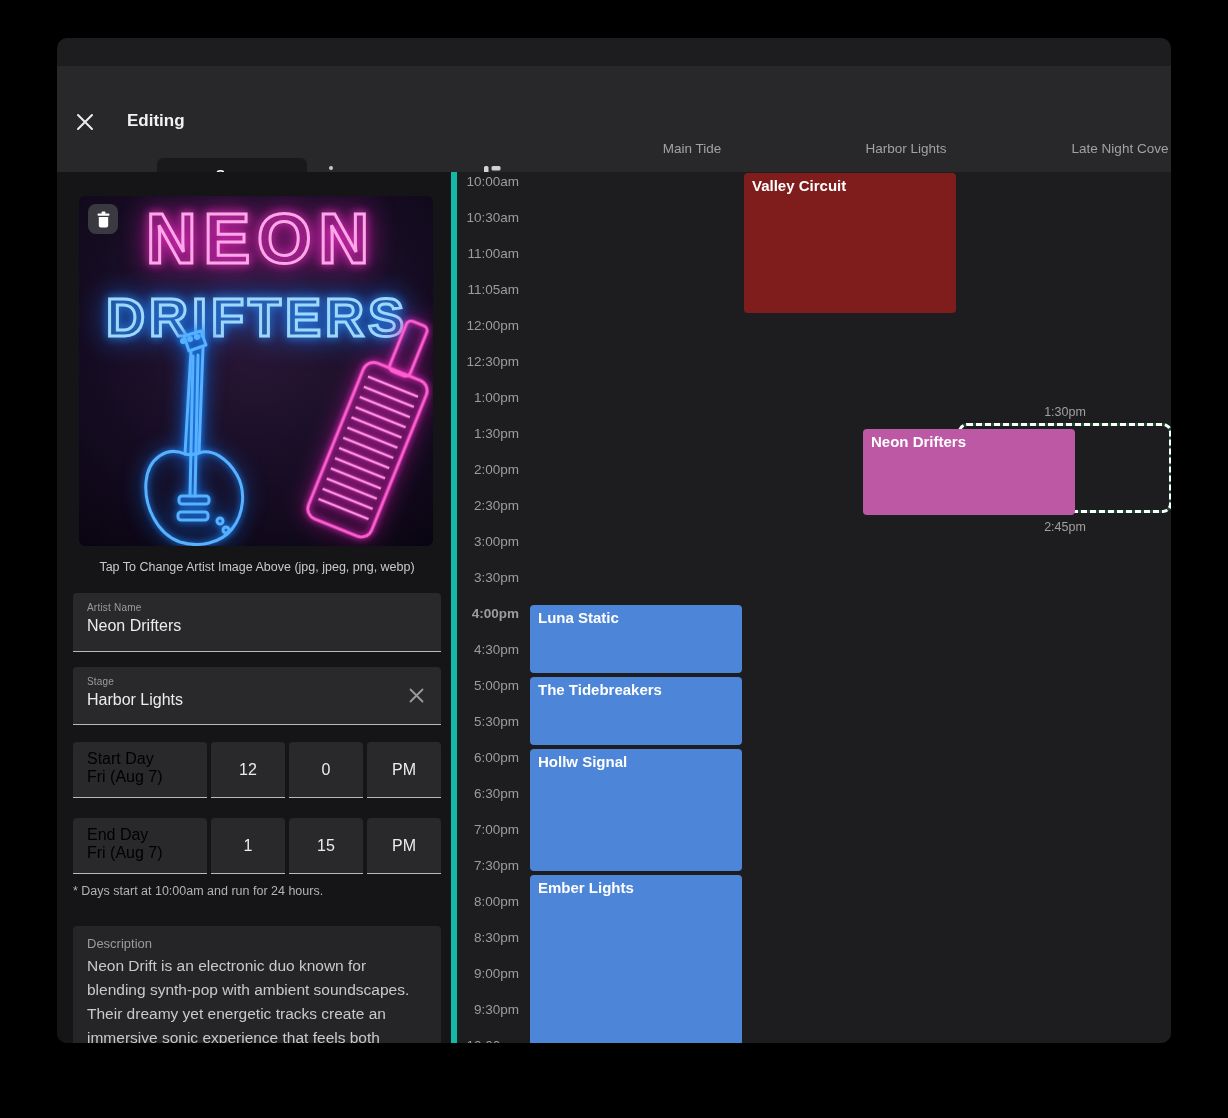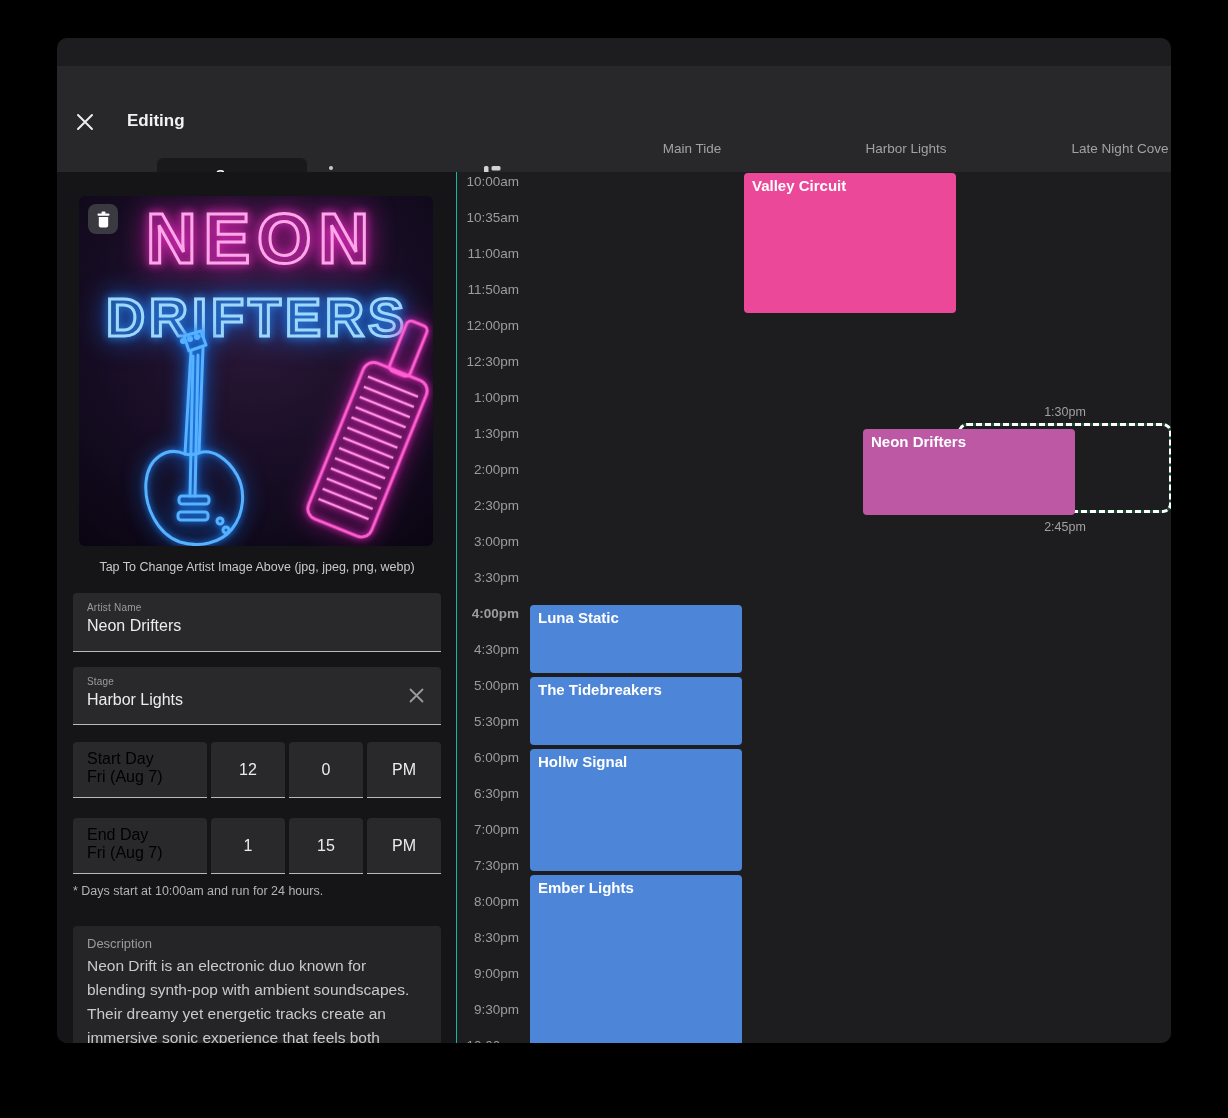--- a/index.html
+++ b/index.html
@@ -27,21 +27,21 @@
   .kebab { position:absolute; left:266px; top:97px; width:16px; height:24px;
            display:flex; flex-direction:column; align-items:center; justify-content:center; gap:3px; }
   .kebab i { width:4px; height:4px; border-radius:50%; background:#c9c9c9; }
   .sync-btn { position:absolute; left:424px; top:97px; width:22px; height:22px; }
   .col-header { position:absolute; top:75px; height:16px; font-size:13.5px; font-weight:500;
                 color:#a2a2a2; text-align:center; line-height:16px; }
 
   
   .bodyarea { position:absolute; left:0; top:134px; width:100%; height:871px; }
   .panel { position:absolute; left:0; top:0; width:400px; height:871px; background:#151517;
-           border-right:1px solid #14b8a6; overflow:hidden; }
+           border-right:6px solid #14b8a6; overflow:hidden; }
 
   .image-card { position:absolute; left:22px; top:24px; width:354px; height:350px;
                 border-radius:6px; overflow:hidden; background:#120b1d; }
   .trash-btn { position:absolute; left:31px; top:32px; width:30px; height:30px; border-radius:8px;
                background:rgba(66,66,70,.85); display:flex; align-items:center; justify-content:center; }
   .img-caption { position:absolute; left:0; top:388px; width:400px; text-align:center;
                  font-size:12.5px; color:#c9c9c9; }
 
   .ffield { position:absolute; left:16px; width:368px; background:#29292b;
             border-bottom:1px solid #b9b9b9; border-radius:4px 4px 0 0; padding:9px 14px 0 14px; }
@@ -217,23 +217,23 @@
       </aside>
 
       <div class="schedule">
         <div class="drop-target" style="border-color: rgb(24, 80, 49);">
           <div class="dash"></div>
         </div>
         <div class="drop-label dl-start">1:30pm</div>
         <div class="drop-label dl-end">2:45pm</div>
         <div class="drag-block" style="background: rgb(189, 89, 164);">Neon Drifters</div>
       <div class="time-label" style="top: 2px;">10:00am</div>
-          <div class="time-label" style="top: 38px;">10:35am</div>
+          <div class="time-label" style="top: 38px;">10:30am</div>
           <div class="time-label" style="top: 74px;">11:00am</div>
-          <div class="time-label" style="top: 110px;">11:50am</div>
+          <div class="time-label" style="top: 110px;">11:05am</div>
           <div class="time-label" style="top: 146px;">12:00pm</div>
           <div class="time-label" style="top: 182px;">12:30pm</div>
           <div class="time-label" style="top: 218px;">1:00pm</div>
           <div class="time-label" style="top: 254px;">1:30pm</div>
           <div class="time-label" style="top: 290px;">2:00pm</div>
           <div class="time-label" style="top: 326px;">2:30pm</div>
           <div class="time-label" style="top: 362px;">3:00pm</div>
           <div class="time-label" style="top: 398px;">3:30pm</div>
           <div class="time-label" style="top: 434px; font-weight: bold;">4:00pm</div>
           <div class="time-label" style="top: 470px;">4:30pm</div>
@@ -241,21 +241,21 @@
           <div class="time-label" style="top: 542px;">5:30pm</div>
           <div class="time-label" style="top: 578px;">6:00pm</div>
           <div class="time-label" style="top: 614px;">6:30pm</div>
           <div class="time-label" style="top: 650px;">7:00pm</div>
           <div class="time-label" style="top: 686px;">7:30pm</div>
           <div class="time-label" style="top: 722px;">8:00pm</div>
           <div class="time-label" style="top: 758px;">8:30pm</div>
           <div class="time-label" style="top: 794px;">9:00pm</div>
           <div class="time-label" style="top: 830px;">9:30pm</div>
           <div class="time-label" style="top: 866px;">10:00pm</div>
-          <div class="event" style="left: 287px; width: 212px; top: 1px; height: 140px; background: #ec4899;">Valley Circuit</div>
+          <div class="event" style="left: 287px; width: 212px; top: 1px; height: 140px; background: #7f1d1d;">Valley Circuit</div>
           <div class="event" style="left: 73px; width: 212px; top: 433px; height: 68px; background: rgb(77, 134, 216);">Luna Static</div>
           <div class="event" style="left: 73px; width: 212px; top: 505px; height: 68px; background: rgb(77, 134, 216);">The Tidebreakers</div>
           <div class="event" style="left: 73px; width: 212px; top: 703px; height: 230px; background: rgb(77, 134, 216);">Ember Lights</div>
           <div class="event" style="left: 73px; width: 212px; top: 577px; height: 122px; background: rgb(77, 134, 216);">Hollw Signal</div>
         </div>
 
     </div>
   </div>
 </div>
 

